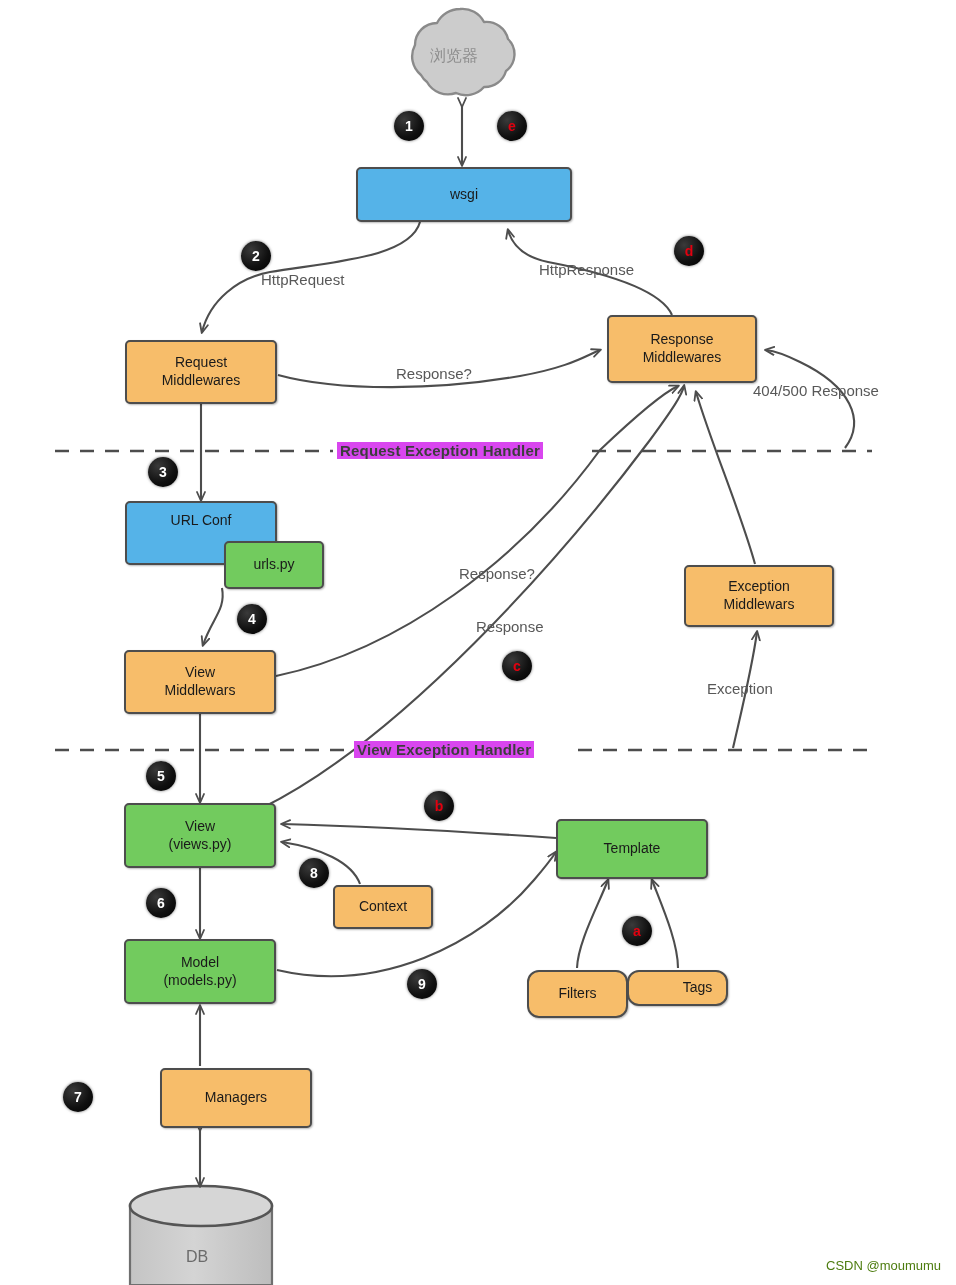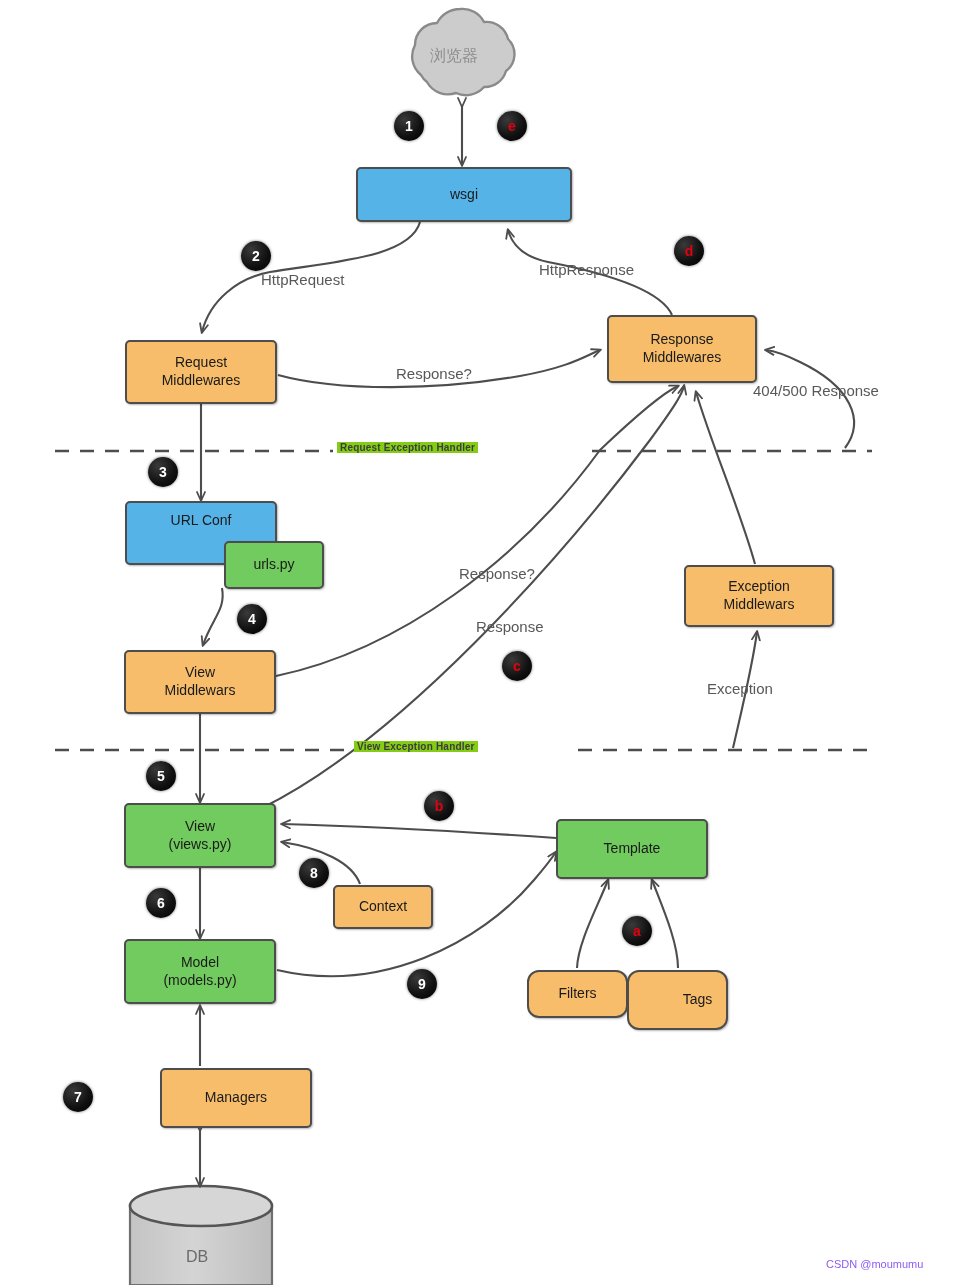--- a/index.html
+++ b/index.html
@@ -64,47 +64,47 @@
 
   .edge-label {
     position: absolute;
     font-size: 15px;
     color: #585858;
     white-space: nowrap;
     font-family: "Liberation Sans", sans-serif;
   }
   .divider-label {
     position: absolute;
-    font-size: 10px;
+    font-size: 15px;
     font-weight: bold;
     color: #3d3d3d;
     white-space: nowrap;
-    background: #84cc16;
+    background: #d946ef;
     padding: 0 3px;
     font-family: "Liberation Sans", sans-serif;
     letter-spacing: .2px;
   }
   .cloud-label {
     position: absolute;
     font-size: 16px;
     color: #8f8f8f;
     white-space: nowrap;
     font-family: Liberation Serif, serif;
   }
   .db-label {
     position: absolute;
     font-size: 16px;
     color: #6b6b6b;
     white-space: nowrap;
     font-family: "Liberation Sans", sans-serif;
   }
   .watermark {
     position: absolute;
-    font-size: 11px;
-    color: #8b5cf6;
+    font-size: 13px;
+    color: #4d7c0f;
     white-space: nowrap;
     font-family: "Liberation Sans", sans-serif;
   }
 </style>
 </head>
 <body>
 
 <div id="stage">
 
   <svg class="layer" viewBox="0 0 956 1285">
@@ -243,21 +243,21 @@
     <span>
       <span>Model</span><br>
       <span>(models.py)</span>
     </span>
   </div>
 
   <div class="node orange sq" style="left:527px; top:970px; width:101px; height:48px;">
     <span>Filters</span>
   </div>
 
-  <div class="node orange sq" style="left:627px; top:970px; width:101px; height:60px;padding-left:40px;">
+  <div class="node orange sq" style="left:627px; top:970px; width:101px; height:36px;padding-left:40px;">
     <span>Tags</span>
   </div>
 
   <div class="node orange" style="left:124px; top:1068px; width:152px; height:60px;margin-left:36px;">
     <span>Managers</span>
   </div>
 
   <div class="db-label" style="left:186px; top:1248px;">DB</div>
 
   <div class="edge-label" style="left:261px; top:271px;">HttpRequest</div>

